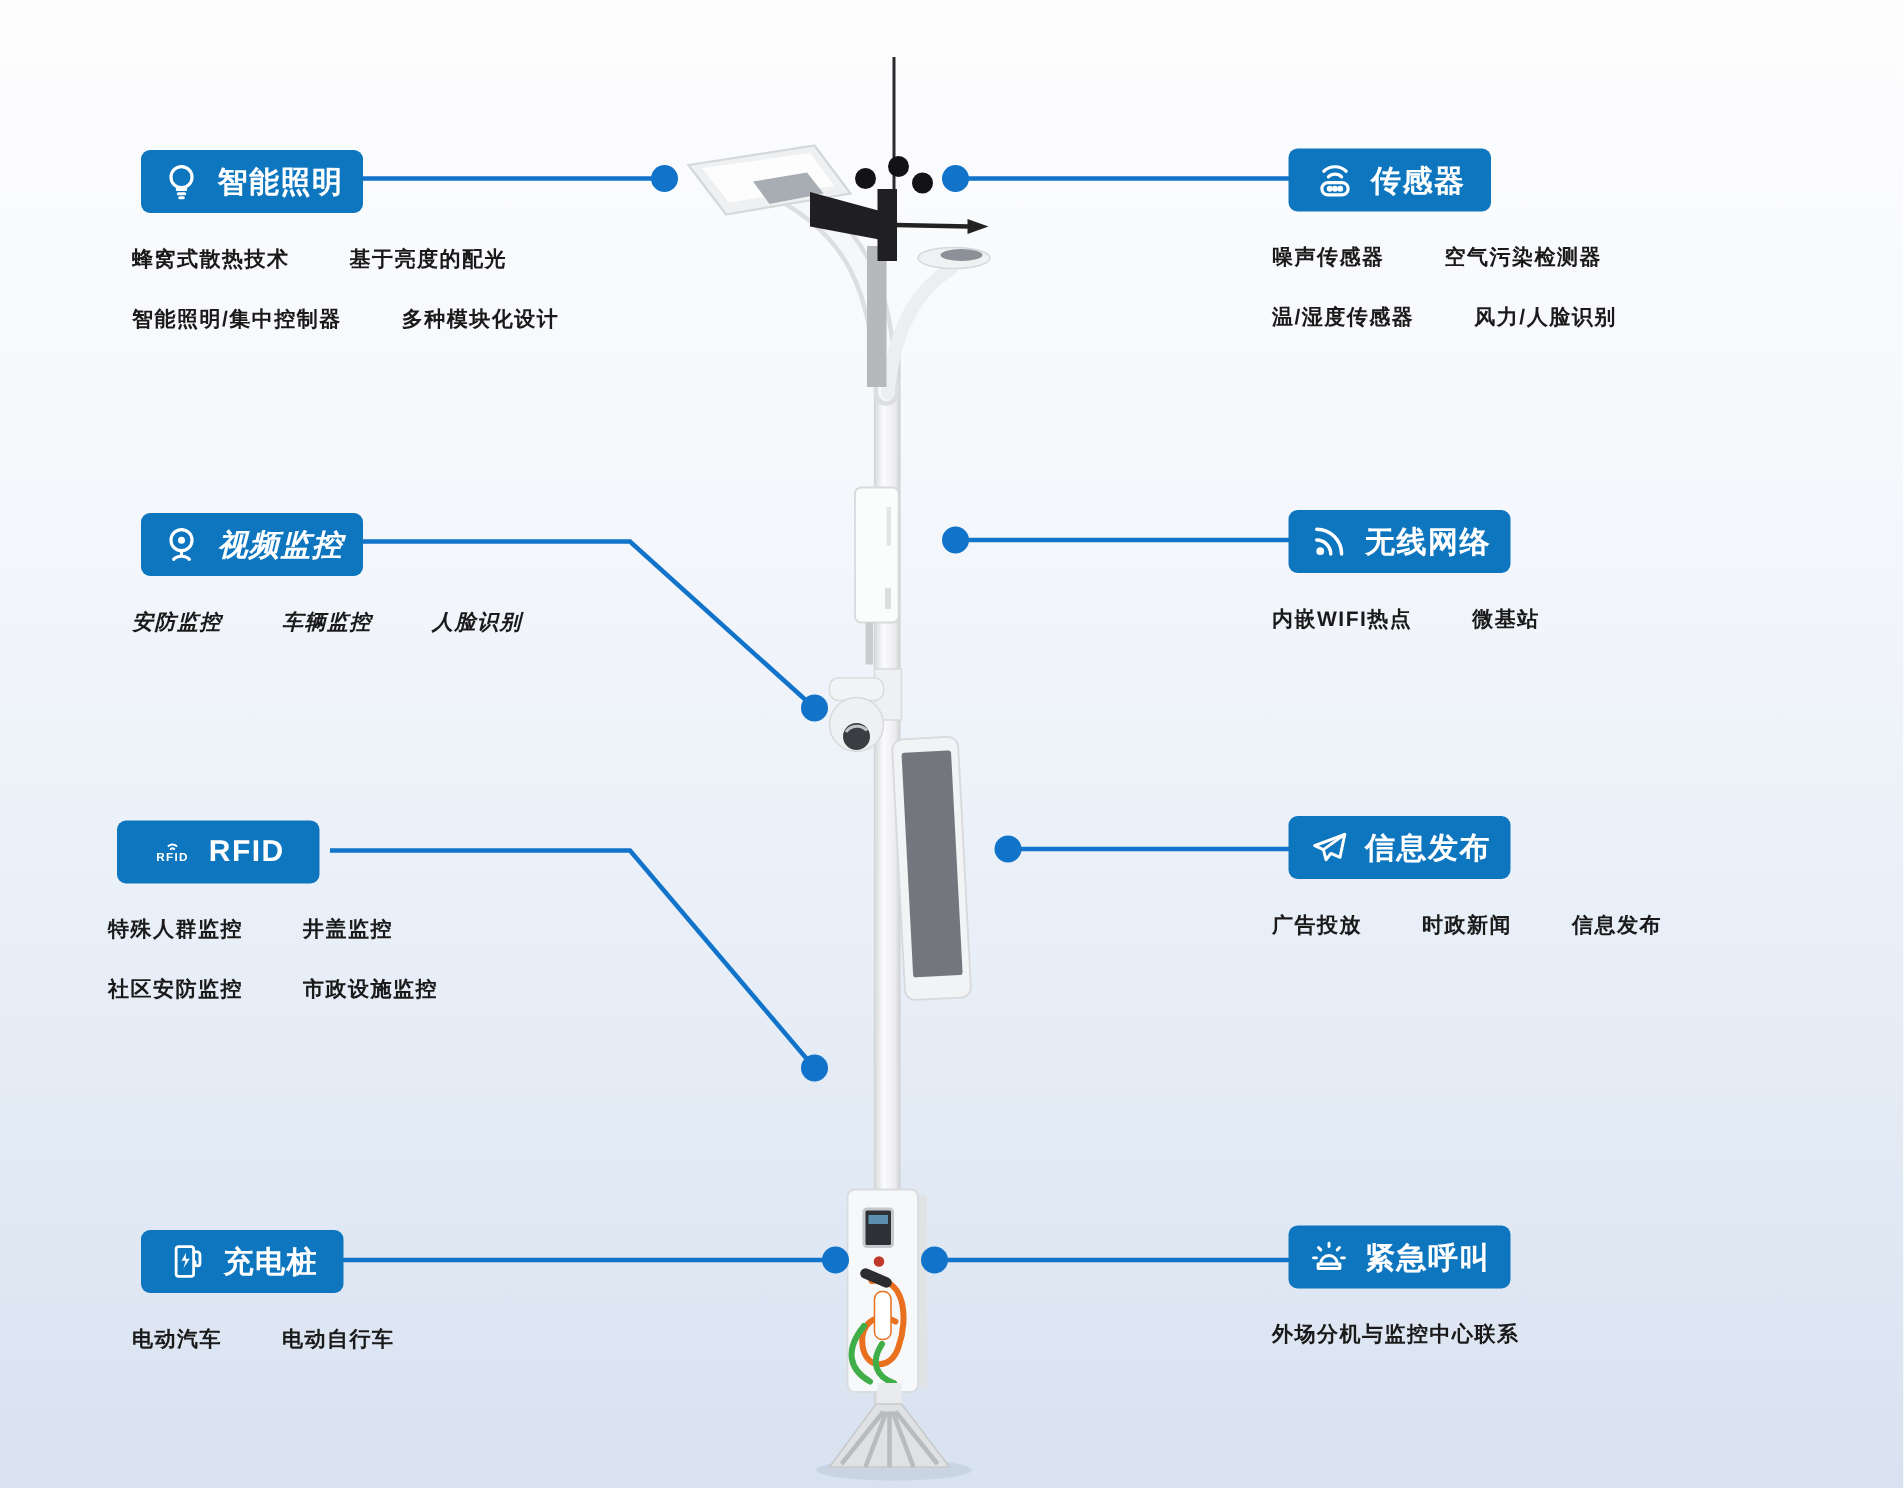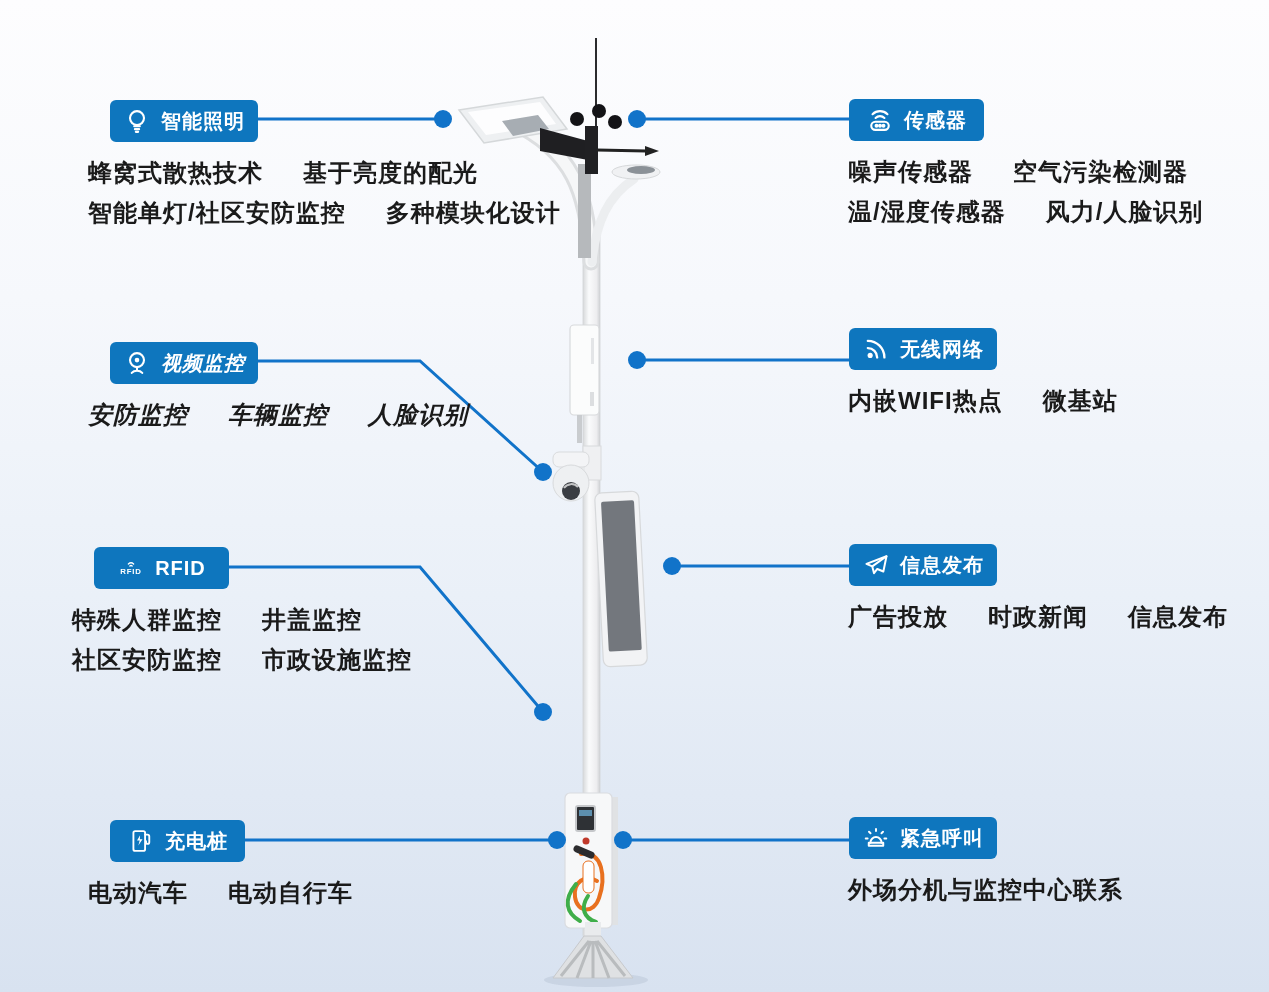--- a/index.html
+++ b/index.html
@@ -10,36 +10,36 @@
   *{margin:0;padding:0;box-sizing:border-box;}
   body{font-family:"Liberation Sans","DejaVu Sans",sans-serif;}
   .canvas{
     position:relative;width:1269px;height:992px;overflow:hidden;
     background:linear-gradient(180deg,#fdfdfe 0%,#f6f8fc 30%,#eaf0f8 60%,#d8e2f0 100%);
   }
   svg.layer{position:absolute;left:0;top:0;pointer-events:none;}
   .feature{position:absolute;}
   .badge{
     display:inline-flex;align-items:center;justify-content:center;gap:10px;
-    height:42px;min-width:135px;padding:0 13px;margin-left:22px;
+    height:42px;min-width:135px;padding:0 13px;margin-left:6px;
     background:var(--badge);border-radius:6px;color:#fff;
     font-size:20px;font-weight:700;letter-spacing:1px;white-space:nowrap;
   }
-  .feature.right .badge{margin-left:1px;}
+  .feature.right .badge{margin-left:11px;}
   .badge .icon{display:inline-flex;width:28px;height:28px;align-items:center;justify-content:center;}
   .badge .icon svg{width:28px;height:28px;}
   .desc{margin-top:11px;display:flex;flex-direction:column;}
   .desc-line{
     display:flex;column-gap:40px;height:40px;align-items:center;
-    font-size:24px;font-weight:700;color:var(--text);letter-spacing:1px;white-space:nowrap;
+    font-size:14px;font-weight:700;color:var(--text);letter-spacing:1px;white-space:nowrap;
   }
   .f0{left:88px;top:100px;}
   .f1{left:848px;top:99px;}
   .f2{left:88px;top:342px;font-style:italic;}
-  .f3{left:848px;top:328px;}
+  .f3{left:848px;top:340px;}
   .f4{left:72px;top:547px;}
   .f5{left:848px;top:544px;}
   .f6{left:88px;top:820px;}
   .f7{left:848px;top:817px;}
 </style>
 </head>
 <body>
 
 <div class="canvas">
 
@@ -155,21 +155,21 @@
         </svg>
       </span>
       <span class="badge-label">智能照明</span>
     </div>
     <div class="desc">
       <div class="desc-line">
         <span>蜂窝式散热技术</span>
         <span>基于亮度的配光</span>
       </div>
       <div class="desc-line">
-        <span>智能单灯/社区安防监控</span>
+        <span>智能照明/集中控制器</span>
         <span>多种模块化设计</span>
       </div>
     </div>
   </div>
 
   <div class="feature right f1">
     <div class="badge">
       <span class="icon">
         <svg viewBox="0 0 24 24" fill="none" stroke="#fff" stroke-width="1.8" stroke-linecap="round">
           <rect x="4.5" y="13.5" width="15" height="7" rx="3.5"></rect>

